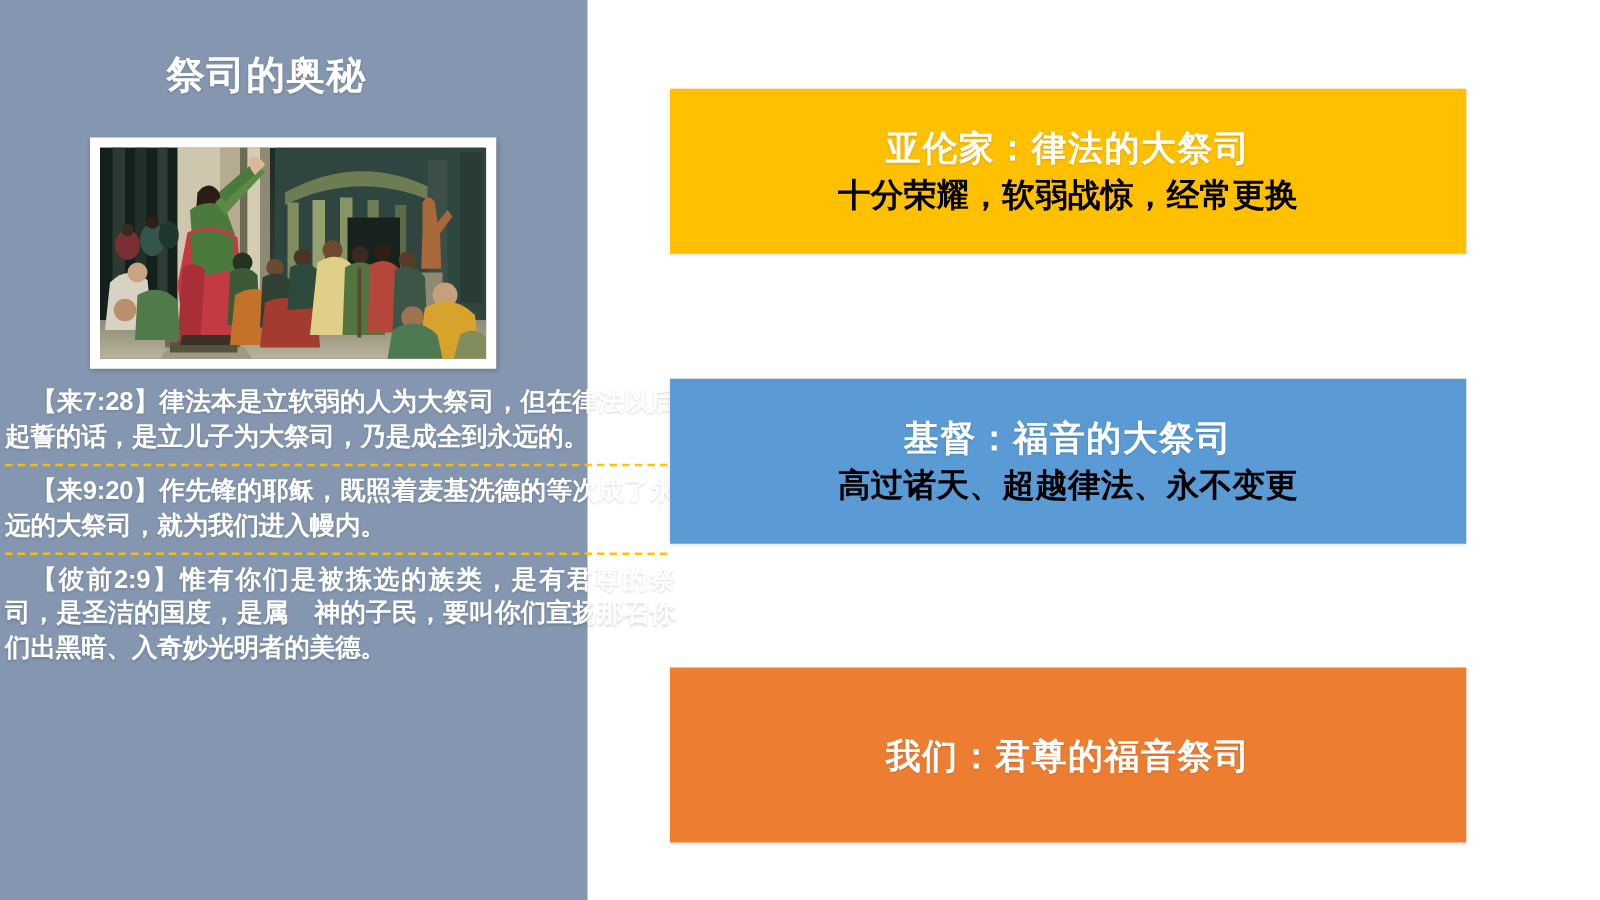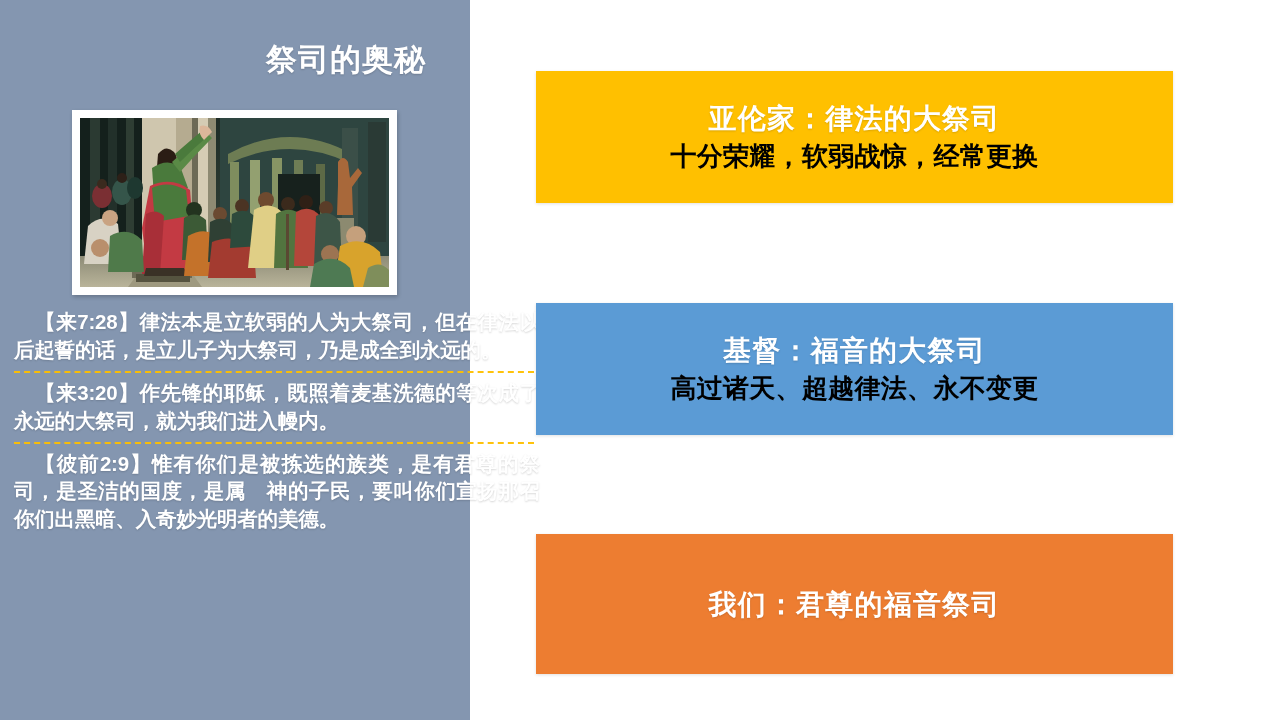--- a/index.html
+++ b/index.html
@@ -32,21 +32,21 @@
     height: 720px;
     background: #8496b0;
     box-sizing: border-box;
   }
 
   #panel-title {
     position: absolute;
     left: 0;
     top: 42px;
     width: 426px;
-    text-align: right;
+    text-align: center;
     color: #ffffff;
     font-size: 31px;
     font-weight: bold;
     letter-spacing: 1px;
     line-height: 1.15;
     text-shadow: 0 1px 2px rgba(0,0,0,0.18);
   }
 
   
   #picture-frame {
@@ -66,21 +66,21 @@
     display: block;
   }
 
   
   #scripture-block {
     position: absolute;
     left: 0;
     top: 308px;
     width: 552px;
     box-sizing: border-box;
-    padding: 0 12px 0 14px;
+    padding: 0 12px 0 4px;
   }
   .scripture-para {
     color: #ffffff;
     font-size: 20.5px;
     font-weight: bold;
     line-height: 1.36;
     text-indent: 21px;
     text-align: justify;
     text-shadow: 0 1px 2px rgba(0,0,0,0.16);
     margin: 0;
@@ -224,21 +224,21 @@
         <path d="M260 128 q22 -12 40 6 l4 35 l-50 0 z" fill="#d8a32c"></path>
         <circle cx="250" cy="136" r="9" fill="#9c7452"></circle>
         <path d="M234 146 q20 -12 36 4 l4 19 l-44 0 z" fill="#4e7a53"></path>
         <path d="M288 150 q12 -8 21 2 l0 17 l-26 0 z" fill="#7f8e5b"></path>
       </svg>
     </div>
 
     <div id="scripture-block">
       <p class="scripture-para">【来7:28】律法本是立软弱的人为大祭司，但在律法以后起誓的话，是立儿子为大祭司，乃是成全到永远的。</p>
       <div class="scripture-divider"></div>
-      <p class="scripture-para">【来3:20】作先锋的耶稣，既照着麦基洗德的等次成了永远的大祭司，就为我们进入幔内。</p>
+      <p class="scripture-para">【来9:20】作先锋的耶稣，既照着麦基洗德的等次成了永远的大祭司，就为我们进入幔内。</p>
       <div class="scripture-divider"></div>
       <p class="scripture-para">【彼前2:9】惟有你们是被拣选的族类，是有君尊的祭司，是圣洁的国度，是属　神的子民，要叫你们宣扬那召你们出黑暗、入奇妙光明者的美德。</p>
     </div>
   </div>
 
   <div id="box-aaron" class="concept-box">
     <div class="box-heading">亚伦家：律法的大祭司</div>
     <div class="box-subtext">十分荣耀，软弱战惊，经常更换</div>
   </div>
 

